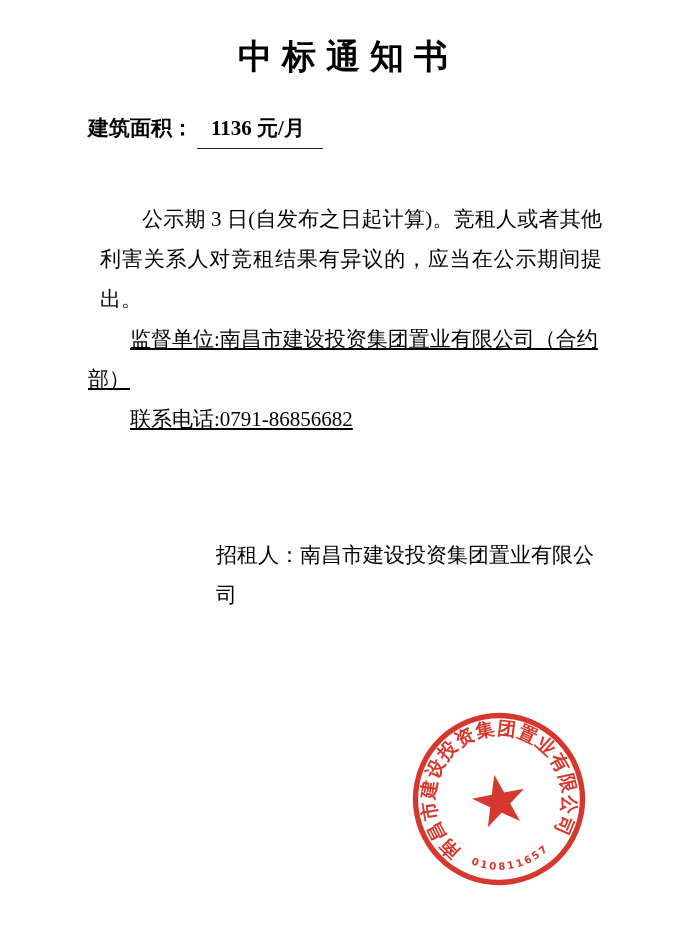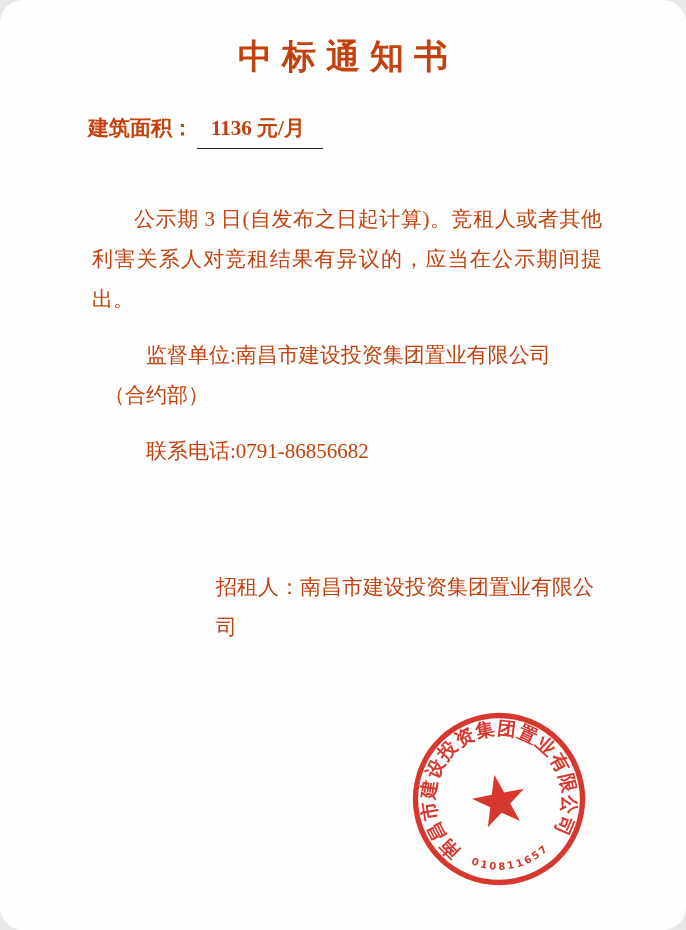--- a/index.html
+++ b/index.html
@@ -3,22 +3,21 @@
 <meta charset="utf-8">
 <style>
   html,body{margin:0;padding:0;background:#e8e8e8;}
   .page{
     position:relative;
     width:686px;height:930px;
     margin:0 auto;
     background:#fefefe;
     overflow:hidden;
     font-family:"Liberation Serif","DejaVu Serif",serif;
-    color:#c2410c;
-    border-radius:23px;
+    color:#000000;
   }
   .title{
     margin:0;
     padding-top:34px;
     text-align:center;
     font-size:34px;
     font-weight:700;
     letter-spacing:10px;
     text-indent:10px;
   }
@@ -46,27 +45,28 @@
     margin:28px 0 0 0;
     font-weight:700;
   }
   .result-value{
     display:inline-block;
     padding:0 18px 0 14px;
     border-bottom:1.8px solid #222;
     margin-left:4px;
   }
   .notice{
-    margin:50px 0 0 4px;
+    margin:50px 0 0 12px;
     text-indent:42px;
     text-align:justify;
   }
   .indent-line{
-    margin:16px;
+    margin:0;
     text-indent:42px;
+    text-decoration:underline;
   }
   .signature{
     margin-top:96px;
     position:relative;
     z-index:1;
   }
   .lessor-line{
     margin:0 0 0 128px;
   }
   .seal{

